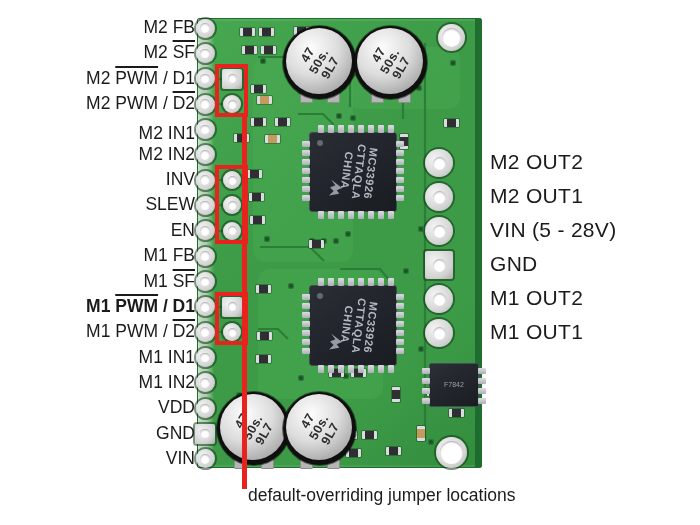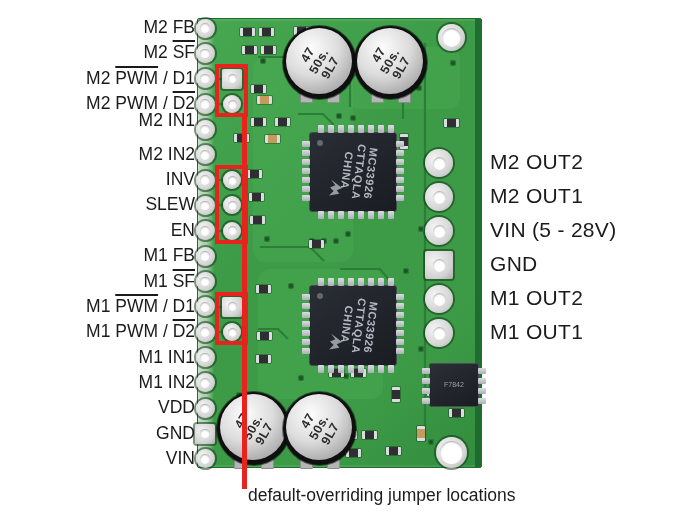--- a/index.html
+++ b/index.html
@@ -46,28 +46,28 @@
 </style>
 </head>
 <body>
 
 <div class="stage">
   <div id="left-labels">
       <div class="lbl left-lbl" style="right: 505px; top: 16px;">M2 FB</div>
       <div class="lbl left-lbl" style="right: 505px; top: 41.35px;">M2 <span class="ov">SF</span></div>
       <div class="lbl left-lbl" style="right: 505px; top: 66.7px;">M2 <span class="ov">PWM</span> / D1</div>
       <div class="lbl left-lbl" style="right: 505px; top: 92.05px;">M2 PWM / <span class="ov">D2</span></div>
-      <div class="lbl left-lbl" style="right: 505px; top: 109px;">M2 IN1</div>
+      <div class="lbl left-lbl" style="right: 505px; top: 122px;">M2 IN1</div>
       <div class="lbl left-lbl" style="right: 505px; top: 142.75px;">M2 IN2</div>
       <div class="lbl left-lbl" style="right: 505px; top: 168.1px;">INV</div>
       <div class="lbl left-lbl" style="right: 505px; top: 193.45px;">SLEW</div>
       <div class="lbl left-lbl" style="right: 505px; top: 218.8px;">EN</div>
       <div class="lbl left-lbl" style="right: 505px; top: 244.15px;">M1 FB</div>
       <div class="lbl left-lbl" style="right: 505px; top: 269.5px;">M1 <span class="ov">SF</span></div>
-      <div class="lbl left-lbl" style="right: 505px; top: 294.85px;">M1 <span class="ov">PWM</span> / D1</div>
+      <div class="lbl left-lbl" style="right: 505px; top: 294.85px; font-weight: bold;">M1 <span class="ov">PWM</span> / D1</div>
       <div class="lbl left-lbl" style="right: 505px; top: 320.2px; margin-left: 44px;">M1 PWM / <span class="ov">D2</span></div>
       <div class="lbl left-lbl" style="right: 505px; top: 345.55px;">M1 IN1</div>
       <div class="lbl left-lbl" style="right: 505px; top: 370.9px;">M1 IN2</div>
       <div class="lbl left-lbl" style="right: 505px; top: 396.25px;">VDD</div>
       <div class="lbl left-lbl" style="right: 505px; top: 421.6px;">GND</div>
       <div class="lbl left-lbl" style="right: 505px; top: 446.95px;">VIN</div>
     </div>
   <div id="board">
       <div class="edgeL"></div>
       <div class="edgeR"></div>

